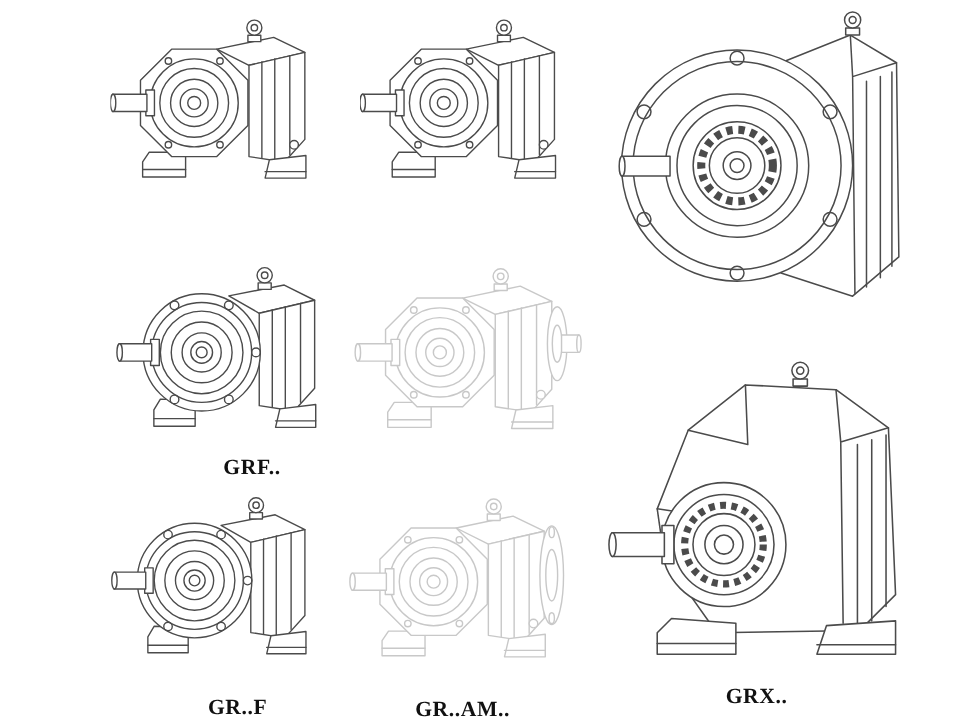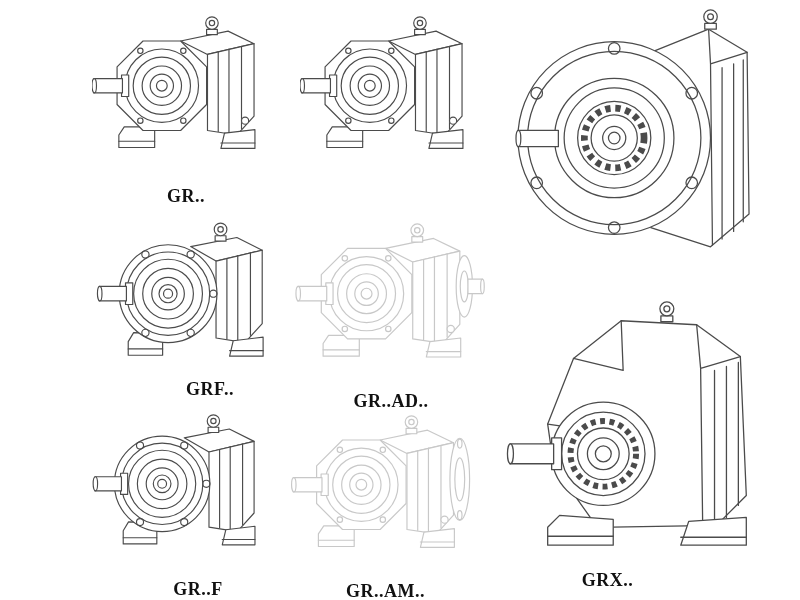--- a/index.html
+++ b/index.html
@@ -153,21 +153,20 @@
         <ellipse class="ln" cx="188" cy="122" rx="2.5" ry="5"></ellipse>
       </g>
     </defs>
   </svg>
 
   <div class="cell" style="left:92px;top:6px;width:188px;height:172px;">
     <svg viewBox="0 0 210 190">
         <use href="#g-reducer"></use>
       </svg>
   </div>
-  <div class="label" style="left:92px;top:186px;width:188px;">GR..</div>
 
   <div class="cell" style="left:300px;top:6px;width:188px;height:172px;">
     <svg viewBox="0 0 210 190">
         <use href="#g-reducer"></use>
       </svg>
   </div>
 
   <div class="cell" style="left:502px;top:8px;width:288px;height:260px;">
     <svg viewBox="0 0 290 270">
         <use href="#g-grxf"></use>
@@ -179,28 +178,27 @@
         <use href="#g-flange-side"></use>
       </svg>
   </div>
   <div class="label" style="left:110px;top:379px;width:200px;">GRF..</div>
 
   <div class="cell ghost" style="left:292px;top:214px;width:198px;height:172px;">
     <svg viewBox="0 0 210 190">
         <use href="#g-ad"></use>
       </svg>
   </div>
-  <div class="label" style="left:292px;top:391px;width:198px;">GR..AD..</div>
 
   <div class="cell" style="left:502px;top:300px;width:288px;height:260px;">
     <svg viewBox="0 0 290 260">
         <use href="#g-grx"></use>
       </svg>
   </div>
-  <div class="label" style="left:490px;top:570px;width:235px;">GRX..</div>
+  <div class="label" style="left:513px;top:570px;width:235px;">GRX..</div>
 
   <div class="cell" style="left:92px;top:406px;width:188px;height:168px;">
     <svg viewBox="0 0 210 190">
         <use href="#g-flange-side"></use>
       </svg>
   </div>
   <div class="label" style="left:104px;top:579px;width:188px;">GR..F</div>
 
   <div class="cell ghost" style="left:288px;top:406px;width:195px;height:170px;">
     <svg viewBox="0 0 210 190">

